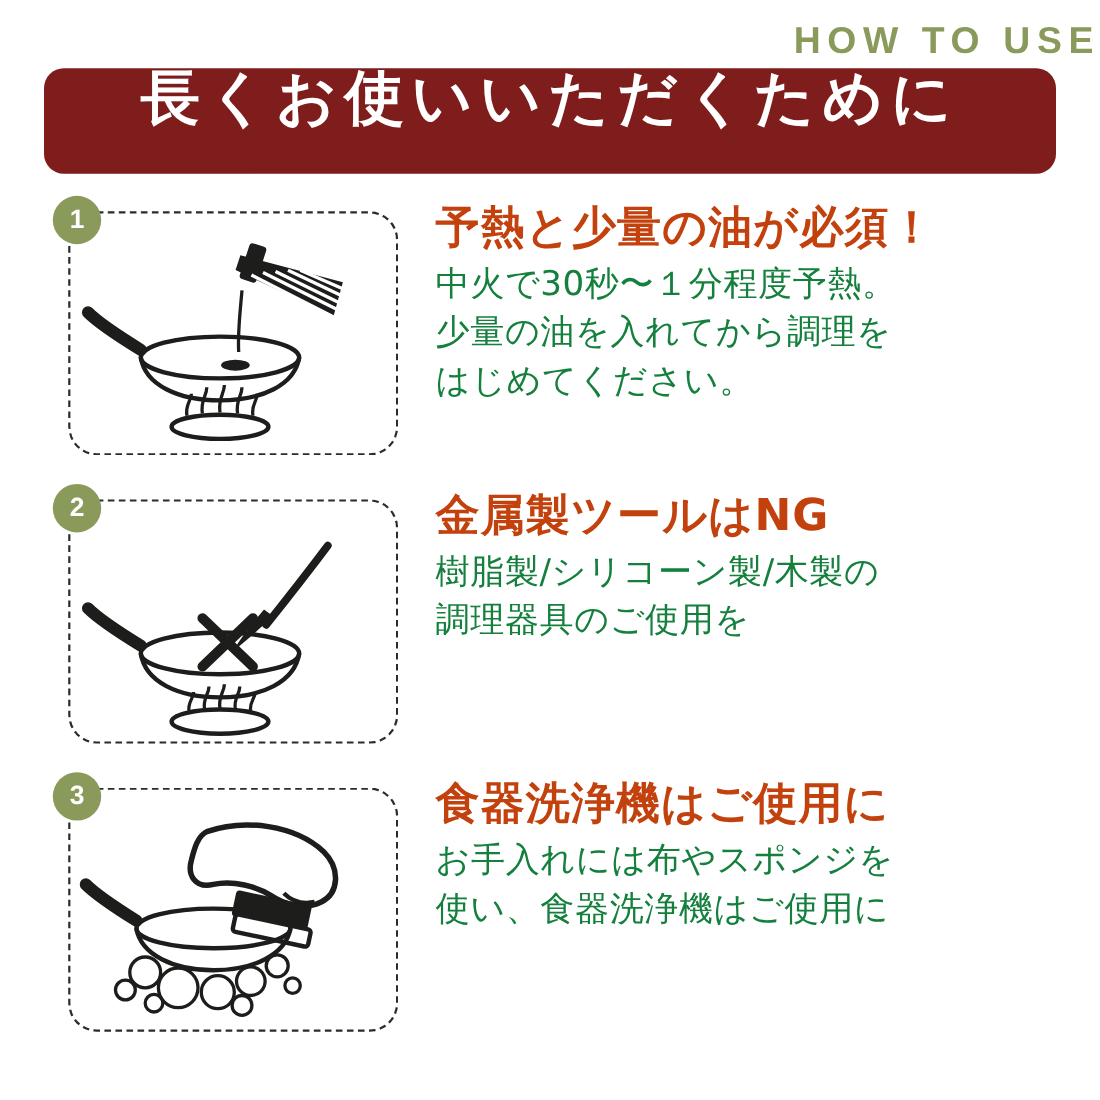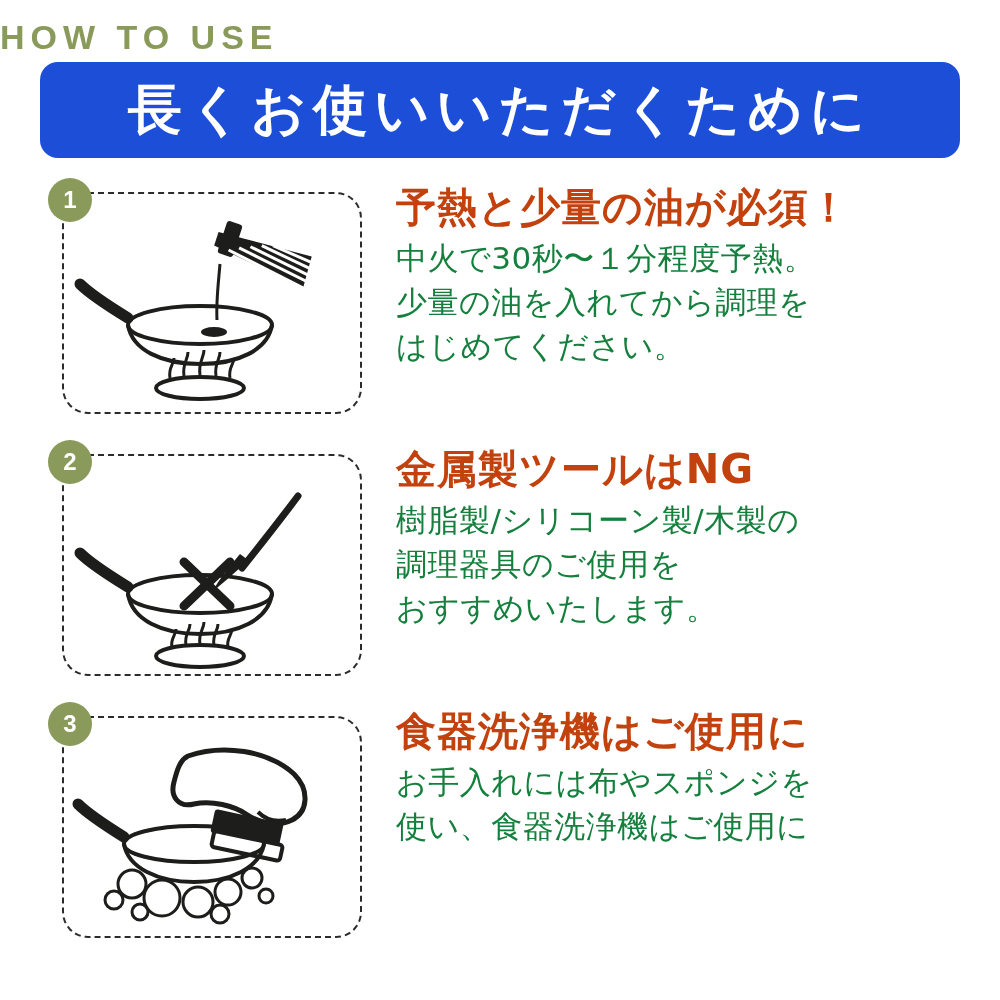--- a/index.html
+++ b/index.html
@@ -20,39 +20,38 @@
     position: relative;
     box-sizing: border-box;
   }
 
   
   .eyebrow {
     position: absolute;
     top: 18px;
     left: 0;
     width: 1000px;
-    text-align: left;
+    text-align: right;
     font-size: 34px;
     font-weight: bold;
     letter-spacing: 6px;
     color: #8a9a5b;
     font-family: "Liberation Sans", sans-serif;
   }
 
   
   .banner {
     position: absolute;
     top: 62px;
     left: 40px;
     width: 920px;
     height: 96px;
-    background: #1d4ed8;
+    background: #7f1d1d;
     border-radius: 18px;
     display: flex;
-    align-items: center;
     justify-content: center;
     box-sizing: border-box;
   }
   .banner-title {
     color: #ffffff;
     font-size: 54px;
     font-weight: bold;
     letter-spacing: 7px;
     line-height: 1;
     font-family: "DejaVu Sans", sans-serif;
@@ -228,21 +227,20 @@
             <path d="M152 191 C150 181, 156 177, 156 170"></path>
             <path d="M166 193 C164 185, 170 181, 170 175"></path>
           </g>
         </svg>
       </div>
       <div class="text-col">
         <div class="step-title">金属製ツールはNG</div>
         <div class="step-body">
           <div>樹脂製/シリコーン製/木製の</div>
           <div>調理器具のご使用を</div>
-          <div>おすすめいたします。</div>
         </div>
       </div>
     </div>
 
     <div class="step step-3">
       <div class="illus-wrap">
         <div class="illus-box"></div>
         <div class="num-badge">3</div>
         <svg class="illus-svg" viewBox="0 0 300 222">
 

